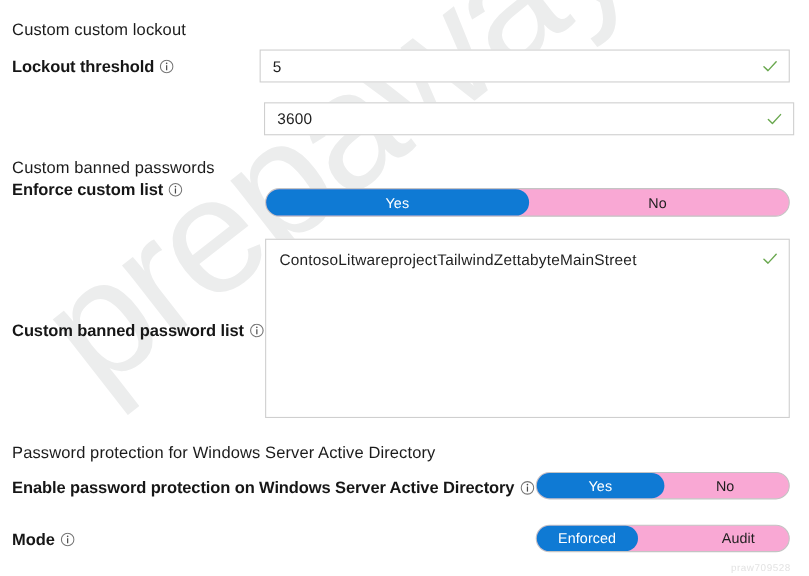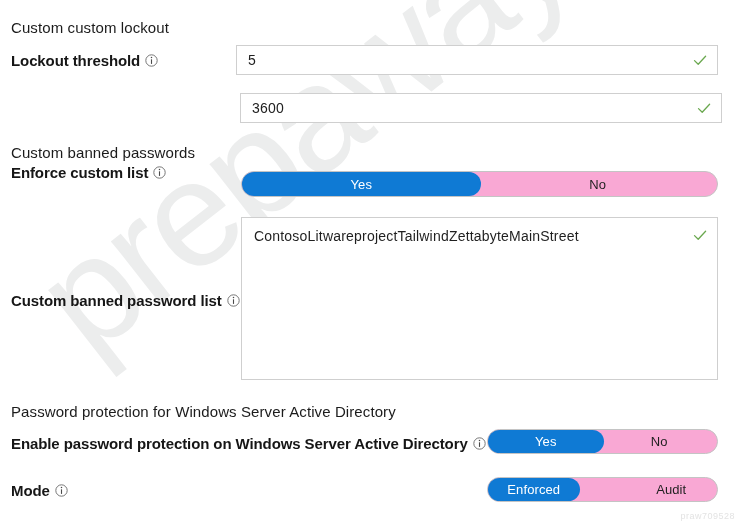--- a/index.html
+++ b/index.html
@@ -33,21 +33,21 @@
     font-weight: 400;
     color: #eceded;
     letter-spacing: -4px;
     transform: rotate(-38deg);
     transform-origin: 10% 60%;
     white-space: nowrap;
     user-select: none;
   }
   #corner-watermark {
     position: absolute;
-    right: 0;
+    right: 16px;
     bottom: 3px;
     font-size: 9px;
     color: #e3e3e3;
     font-family: "Liberation Sans", sans-serif;
     letter-spacing: 0.5px;
     z-index: 6;
     user-select: none;
   }
 
   

